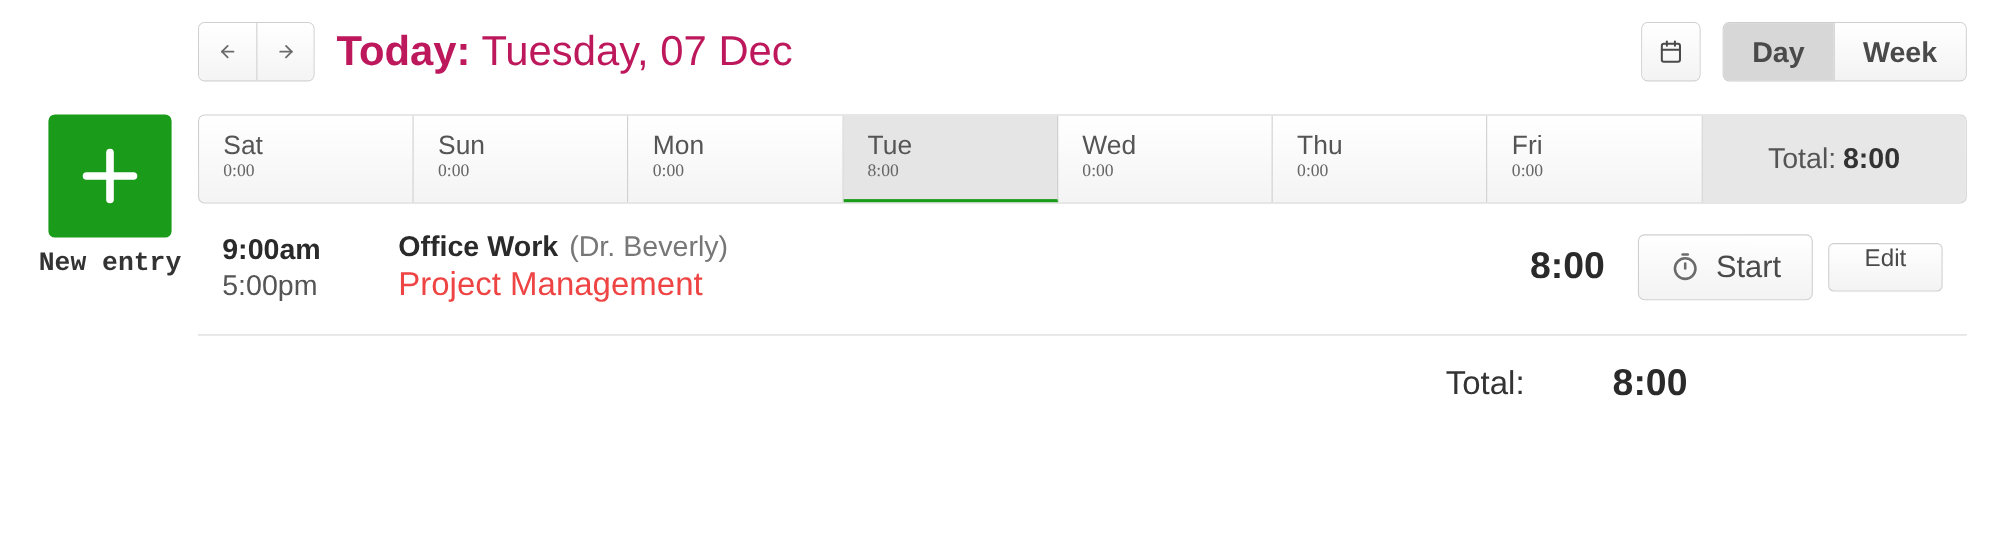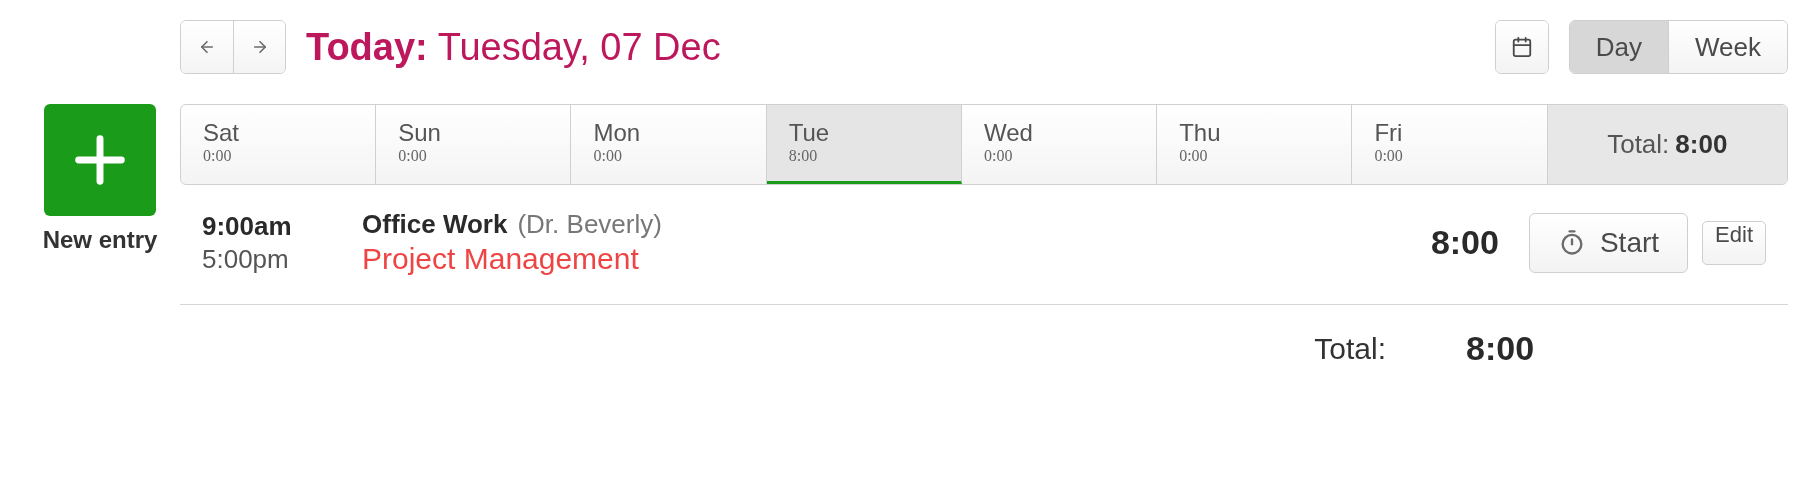--- a/index.html
+++ b/index.html
@@ -44,20 +44,21 @@
     margin-right: auto;
   }
   .title .today-label { font-weight: 700; }
   .title .today-date { font-weight: 400; }
   .btn-group {
     display: flex;
     border: 1px solid #cfcfcf;
     border-radius: 6px;
     overflow: hidden;
     background: #fbfbfb;
+    font-weight: bold;
   }
   .btn-seg {
     height: 52px;
     padding: 0 26px;
     display: flex;
     align-items: center;
     justify-content: center;
     font-size: 26px;
     color: #4a4a4a;
     background: linear-gradient(#ffffff, #f3f3f3);
@@ -105,20 +106,21 @@
     justify-content: center;
     cursor: pointer;
     margin-bottom: 10px;
   }
   .plus-btn svg { width: 64px; height: 64px; stroke: #fff; }
   .new-entry-label {
     font-size: 24px;
     font-weight: 600;
     color: #333;
     text-align: center;
+    font-family: Liberation Mono, monospace;
   }
   .right-col {
     flex: 1;
   }
   .day-strip {
     display: flex;
     border: 1px solid #d0d0d0;
     border-radius: 6px;
     overflow: hidden;
     background: linear-gradient(#ffffff, #f4f4f4);
@@ -184,21 +186,21 @@
     border-radius: 6px;
     background: linear-gradient(#ffffff, #f3f3f3);
     font-size: 28px;
     color: #4a4a4a;
     cursor: pointer;
     margin-right: 14px;
   }
   .start-btn svg { width: 28px; height: 28px; stroke: #6b6b6b; }
   .edit-btn {
     height: 44px;
-    padding: 0 12px;
+    padding: 0 32px;
     border: 1px solid #cfcfcf;
     border-radius: 5px;
     background: linear-gradient(#ffffff, #f3f3f3);
     font-size: 22px;
     color: #4a4a4a;
     cursor: pointer;
   }
   
   .footer-total {
     display: flex;

